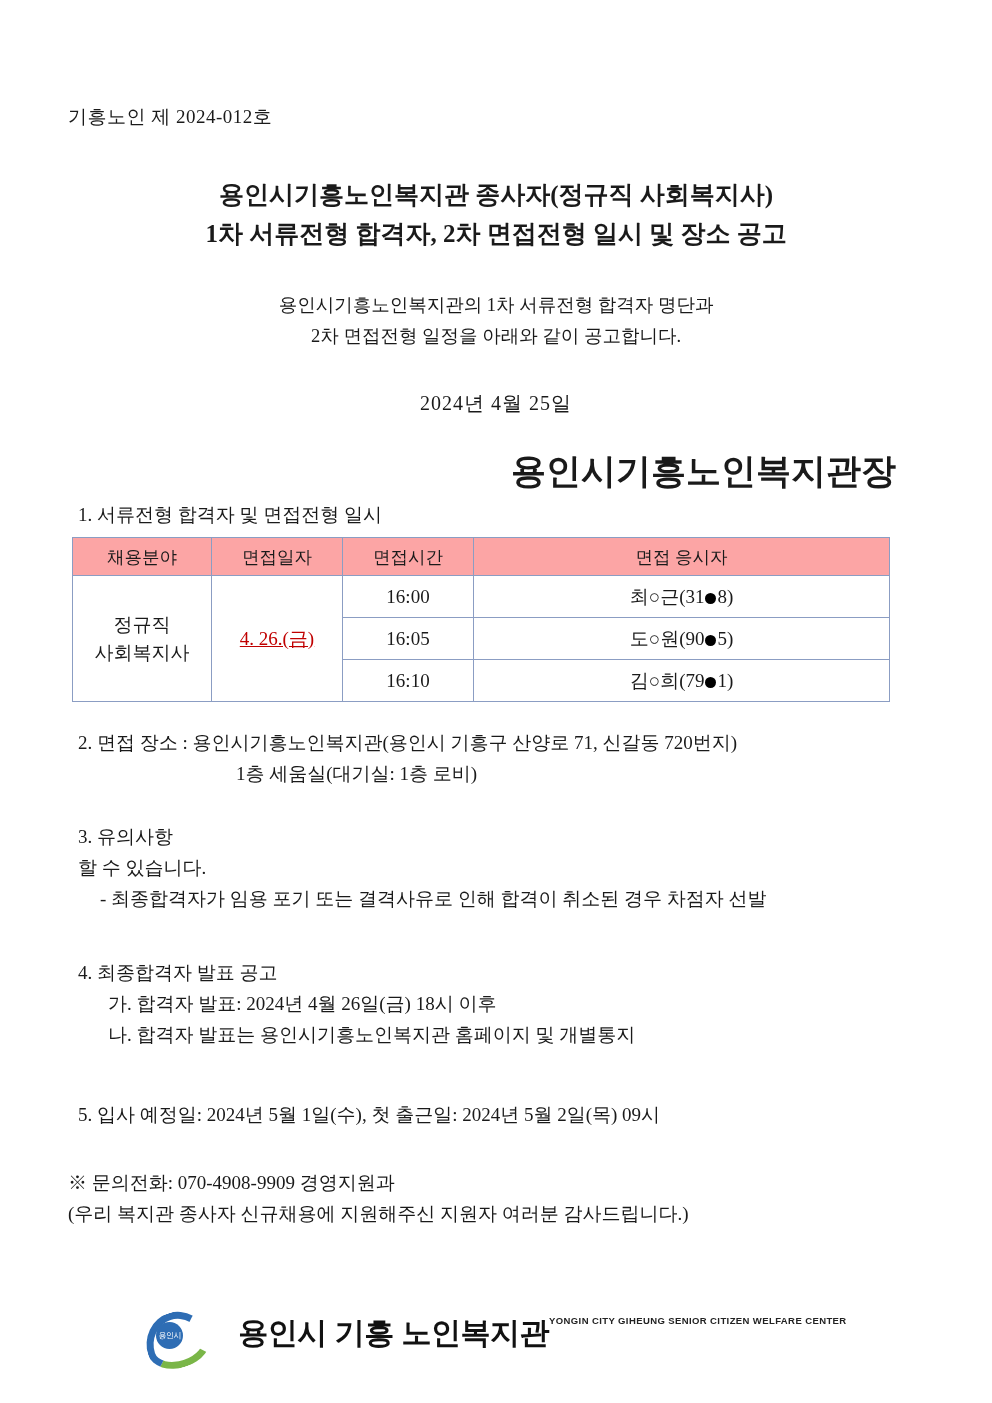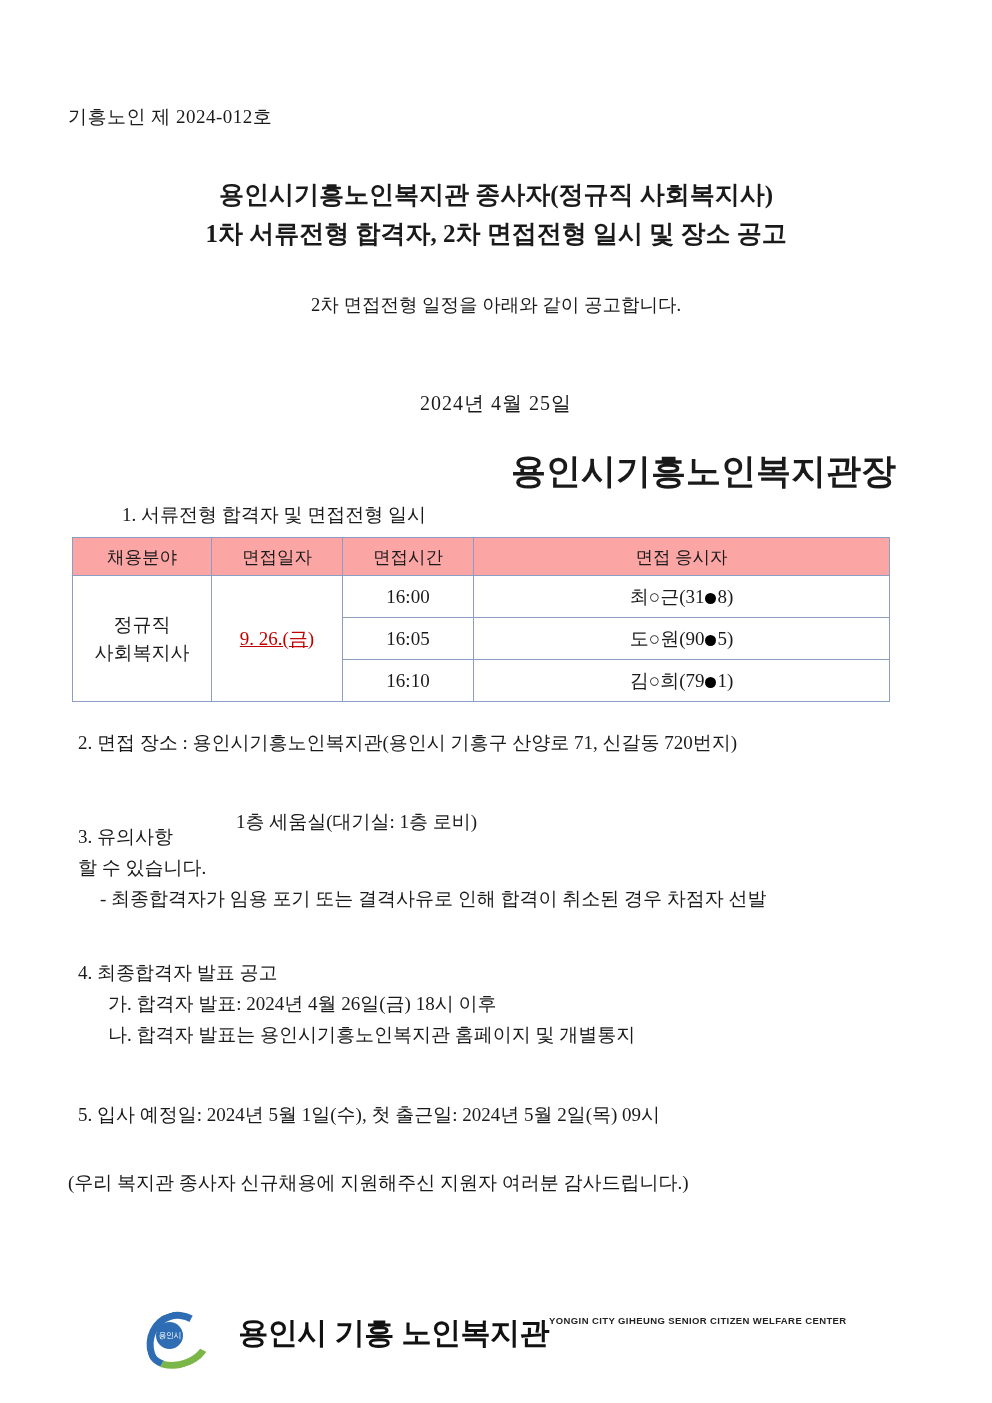--- a/index.html
+++ b/index.html
@@ -66,21 +66,21 @@
     font-size: 35px;
     font-weight: bold;
     letter-spacing: 0px;
     text-align: right;
   }
   .section {
     position: absolute;
     font-size: 19px;
     line-height: 1.62;
   }
-  .s1 { left: 78px; top: 500px; margin-left: 44px; }
+  .s1 { left: 78px; top: 500px; }
   .table-wrap {
     position: absolute;
     left: 72px;
     top: 537px;
     width: 818px;
   }
   table.cand {
     border-collapse: collapse;
     width: 100%;
     font-size: 18px;
@@ -116,21 +116,21 @@
   .dot {
     display: inline-block;
     width: 11px;
     height: 11px;
     border-radius: 50%;
     background: #000;
     vertical-align: -1px;
     margin: 0 1px;
   }
   .s2 { left: 78px; top: 728px; }
-  .s2 .indent { padding-left: 158px; margin-top: 48px; }
+  .s2 .indent { padding-left: 158px; }
   .s3 { left: 78px; top: 822px; width: 840px; }
   .s3 .body { text-indent: 0; padding-left: 0; }
   .s4 { left: 78px; top: 958px; }
   .s4 .sub { padding-left: 30px; }
   .s5 { left: 78px; top: 1100px; }
   .s6 { left: 68px; top: 1168px; }
   .logo-block {
     position: absolute;
     left: 0;
     right: 0;
@@ -192,20 +192,21 @@
 <div class="page">
 
   <div class="doc-number">기흥노인 제 2024-012호</div>
 
   <div class="title-block">
     <div class="title-line">용인시기흥노인복지관 종사자(정규직 사회복지사)</div>
     <div class="title-line">1차 서류전형 합격자, 2차 면접전형 일시 및 장소 공고</div>
   </div>
 
   <div class="subtitle-block">
+    <div class="subtitle-line">용인시기흥노인복지관의 1차 서류전형 합격자 명단과</div>
     <div class="subtitle-line">2차 면접전형 일정을 아래와 같이 공고합니다.</div>
   </div>
 
   <div class="date-line">2024년 4월 25일</div>
 
   <div class="issuer">용인시기흥노인복지관장</div>
 
   <div class="section s1">1. 서류전형 합격자  및 면접전형 일시</div>
 
   <div class="table-wrap">
@@ -217,21 +218,21 @@
           <th class="col-time">면접시간</th>
           <th class="col-person">면접 응시자</th>
         </tr>
       </thead>
       <tbody>
         <tr>
           <td class="field-cell" rowspan="3">
             <div>정규직</div>
             <div>사회복지사</div>
           </td>
-          <td class="date-cell" rowspan="3">9. 26.(금)</td>
+          <td class="date-cell" rowspan="3">4. 26.(금)</td>
           <td>16:00</td>
           <td>
             <span>최○근(31</span><span class="dot"></span><span>8)</span>
           </td>
         </tr>
         <tr>
           <td>16:05</td>
           <td>
             <span>도○원(90</span><span class="dot"></span><span>5)</span>
           </td>
@@ -259,20 +260,21 @@
 
   <div class="section s4">
     <div>4. 최종합격자 발표 공고</div>
     <div class="sub">가. 합격자 발표: 2024년 4월 26일(금) 18시 이후</div>
     <div class="sub">나. 합격자 발표는 용인시기흥노인복지관 홈페이지 및 개별통지</div>
   </div>
 
   <div class="section s5">5. 입사 예정일: 2024년 5월 1일(수), 첫 출근일: 2024년 5월 2일(목) 09시</div>
 
   <div class="section s6">
+    <div>※ 문의전화: 070-4908-9909 경영지원과</div>
     <div>(우리 복지관 종사자 신규채용에 지원해주신 지원자 여러분 감사드립니다.)</div>
   </div>
 
   <div class="logo-block">
     <div class="logo-mark">
       <div class="swirl"></div>
       <div class="inner">용인시</div>
     </div>
     <div class="logo-text">
       <div class="logo-ko">용인시 기흥 노인복지관</div>

